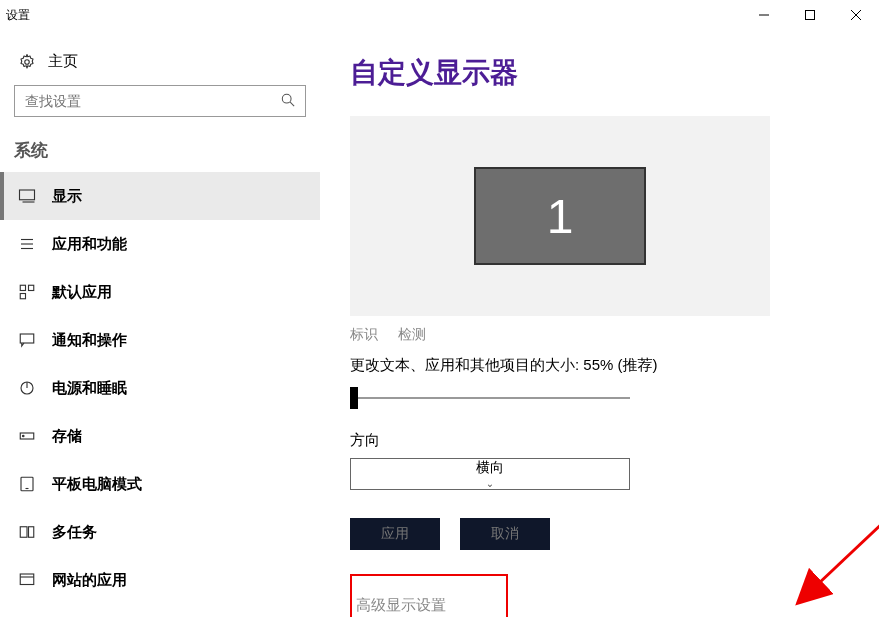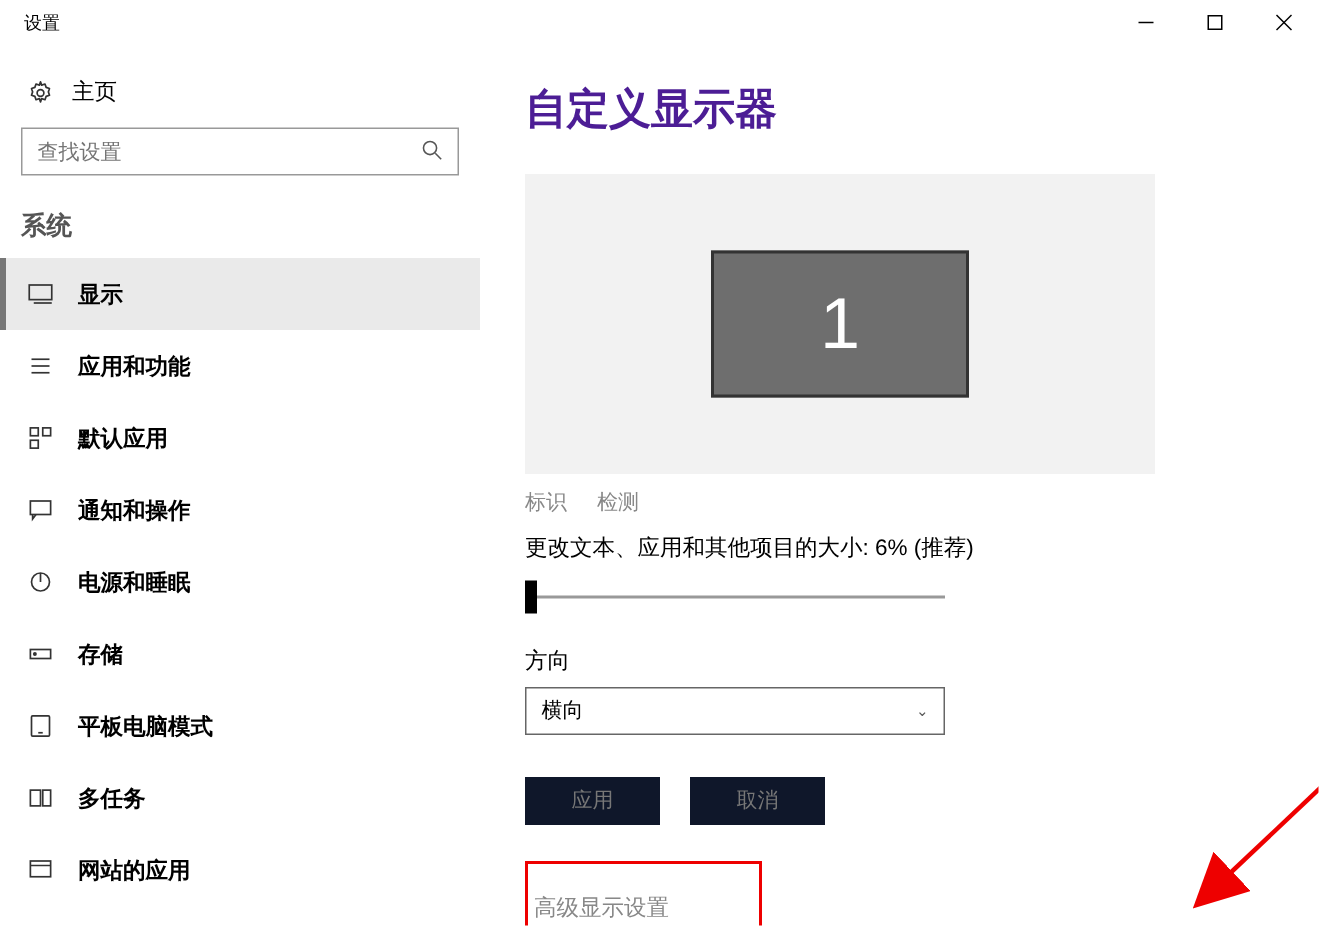--- a/index.html
+++ b/index.html
@@ -1,19 +1,19 @@
 <!DOCTYPE html>
 <html><head>
 <meta charset="utf-8">
 <style>
   * { box-sizing: border-box; font-family: "Microsoft YaHei", "Segoe UI", sans-serif; }
   body { margin: 0; width: 879px; height: 617px; background: #fff; overflow: hidden; position: relative; }
 
   
-  .titlebar { height: 30px; display: flex; align-items: center; justify-content: space-between; padding-left: 16px; }
+  .titlebar { height: 30px; display: flex; align-items: center; justify-content: space-between; padding-left: 6px; }
   .titlebar .title { font-size: 12px; color: #000; }
   .winbtns { display: flex; }
   .winbtn { width: 46px; height: 30px; display: flex; align-items: center; justify-content: center; cursor: default; }
   .winbtn svg { width: 10px; height: 10px; stroke: #000; stroke-width: 1; fill: none; }
 
   
   .content { display: flex; height: calc(100% - 30px); }
   .sidebar { width: 320px; padding: 14px 0 0 0; }
   .main { flex: 1; padding: 16px 30px 0 30px; position: relative; }
 
@@ -45,21 +45,21 @@
   .linkrow { display:flex; gap: 20px; margin-top: 10px; margin-bottom: 12px; }
   .linkrow span { font-size: 14px; color: #888; }
 
   .scale-label { font-size: 15px; color: #000; margin-bottom: 12px; }
 
   .slider { width: 280px; height: 24px; position: relative; margin-bottom: 20px; }
   .slider .track { position:absolute; top:10px; left:0; right:0; height:2px; background:#999; }
   .slider .thumb { position:absolute; left:0; top:0; width:8px; height:22px; background:#000; }
 
   .field-label { font-size: 15px; color:#000; margin-bottom: 8px; }
-  .dropdown { width: 280px; height: 32px; border: 1px solid #666; display:flex; align-items:center; justify-content:space-between; padding: 0 10px; font-size: 14px; color:#000; margin-bottom: 28px; }
+  .dropdown { width: 280px; height: 32px; border: 1px solid #666; display:flex; align-items:center; justify-content:space-between; padding: 0 10px; font-size: 14px; color:#000; margin-bottom: 28px; flex-direction: column; }
   .dropdown .chev { font-size: 10px; color:#555; }
 
   .btnrow { display:flex; gap: 20px; margin-bottom: 24px; }
   .btn { width: 90px; height: 32px; background:#0f172a; color:#777; border:none; font-size:14px; display:flex; align-items:center; justify-content:center; }
 
   .advlink { display:inline-block; padding: 20px 60px 6px 4px; border: 2px solid #e00; font-size: 15px; color: #888; }
 
   
   .arrow-svg { position:absolute; left: 467px; top: 300px; width: 310px; height: 270px; pointer-events:none; }
 
@@ -209,21 +209,21 @@
       <div class="monitor">
         <div class="num">1</div>
       </div>
     </div>
 
     <div class="linkrow">
       <span>标识</span>
       <span>检测</span>
     </div>
 
-    <div class="scale-label">更改文本、应用和其他项目的大小: 6% (推荐)</div>
+    <div class="scale-label">更改文本、应用和其他项目的大小: 55% (推荐)</div>
     <div class="slider">
       <div class="track"></div>
       <div class="thumb"></div>
     </div>
 
     <div class="field-label">方向</div>
     <div class="dropdown">
       <span>横向</span>
       <span class="chev">⌄</span>
     </div>

